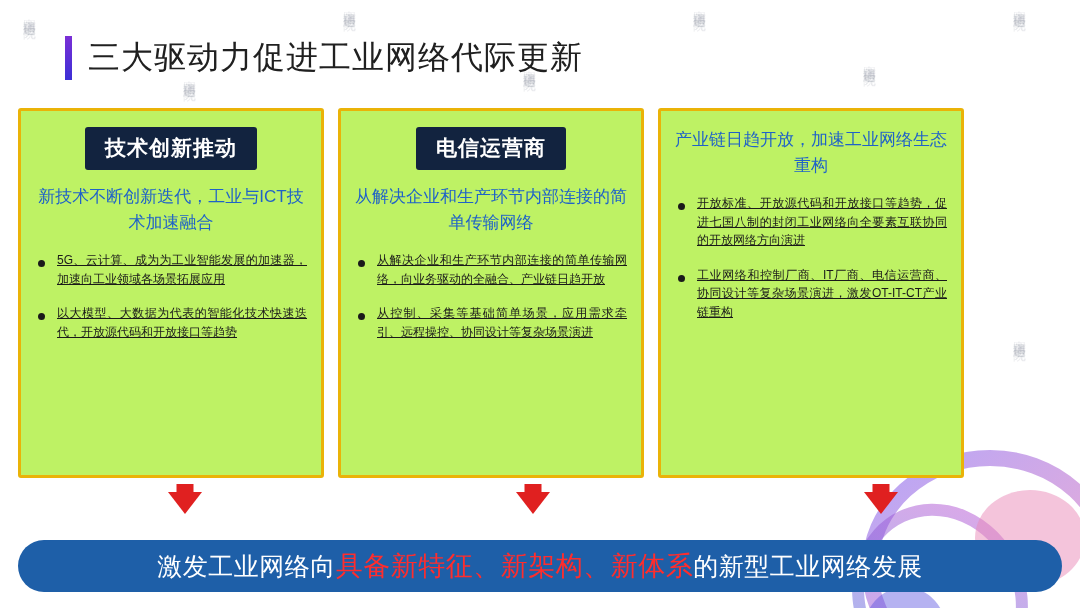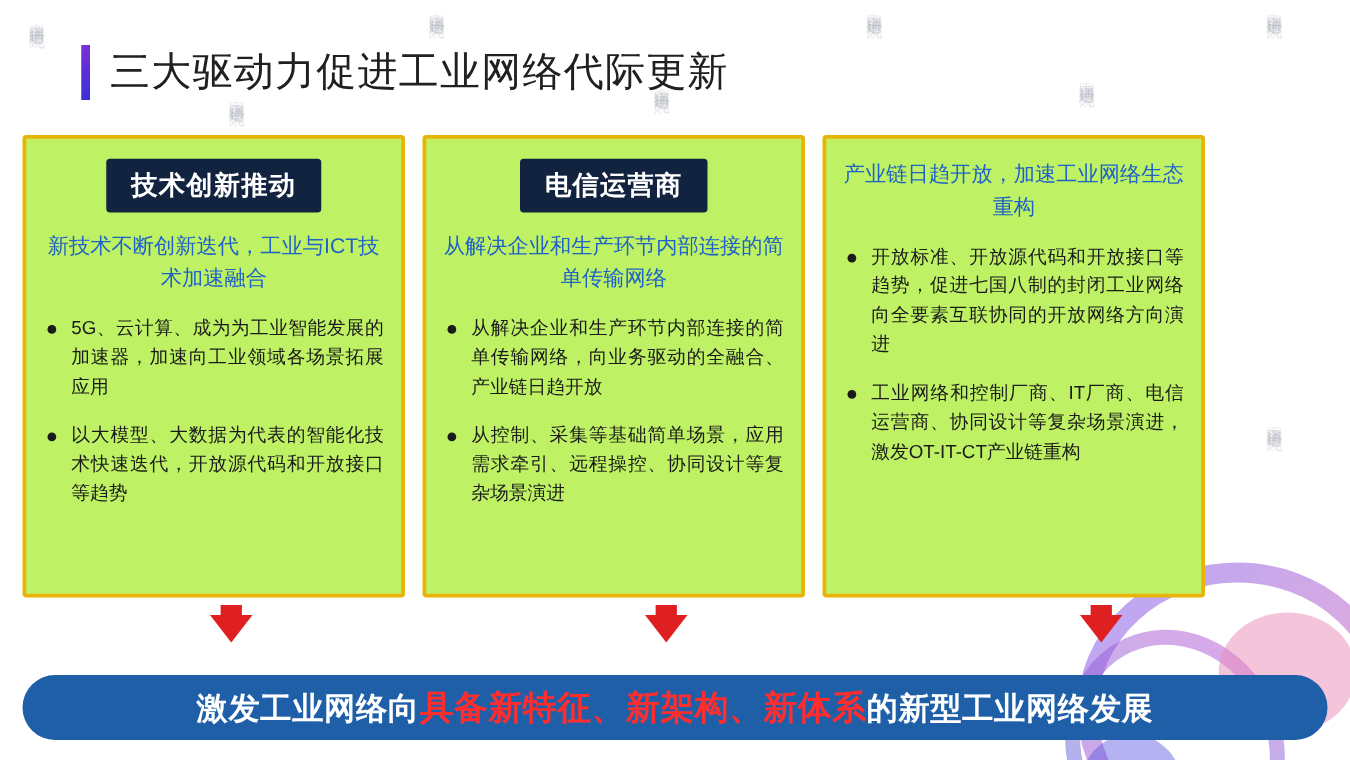--- a/index.html
+++ b/index.html
@@ -112,24 +112,25 @@
   }
   .bullets {
     list-style: none;
     margin: 0;
     padding: 0;
   }
   .bullets li {
     position: relative;
     padding-left: 22px;
     margin-bottom: 16px;
-    font-size: 15px;
+    font-size: 12px;
     line-height: 1.55;
     color: #1a1a1a;
     text-align: justify;
+    text-decoration: underline;
   }
   .bullets li::before {
     content: "";
     position: absolute;
     left: 3px;
     top: 9px;
     width: 7px;
     height: 7px;
     background: #1a1a1a;
     border-radius: 50%;
@@ -181,21 +182,21 @@
     border-radius: 26px;
     height: 52px;
     display: flex;
     align-items: center;
     justify-content: center;
     z-index: 3;
     box-sizing: border-box;
   }
   .banner-text {
     font-size: 25px;
-    font-weight: bold;
+    font-weight: normal;
     color: #ffffff;
     letter-spacing: 0.5px;
     white-space: nowrap;
   }
   .banner-text .hl {
     color: #ff2d2d;
     font-size: 27px;
   }
 </style>
 </head>

